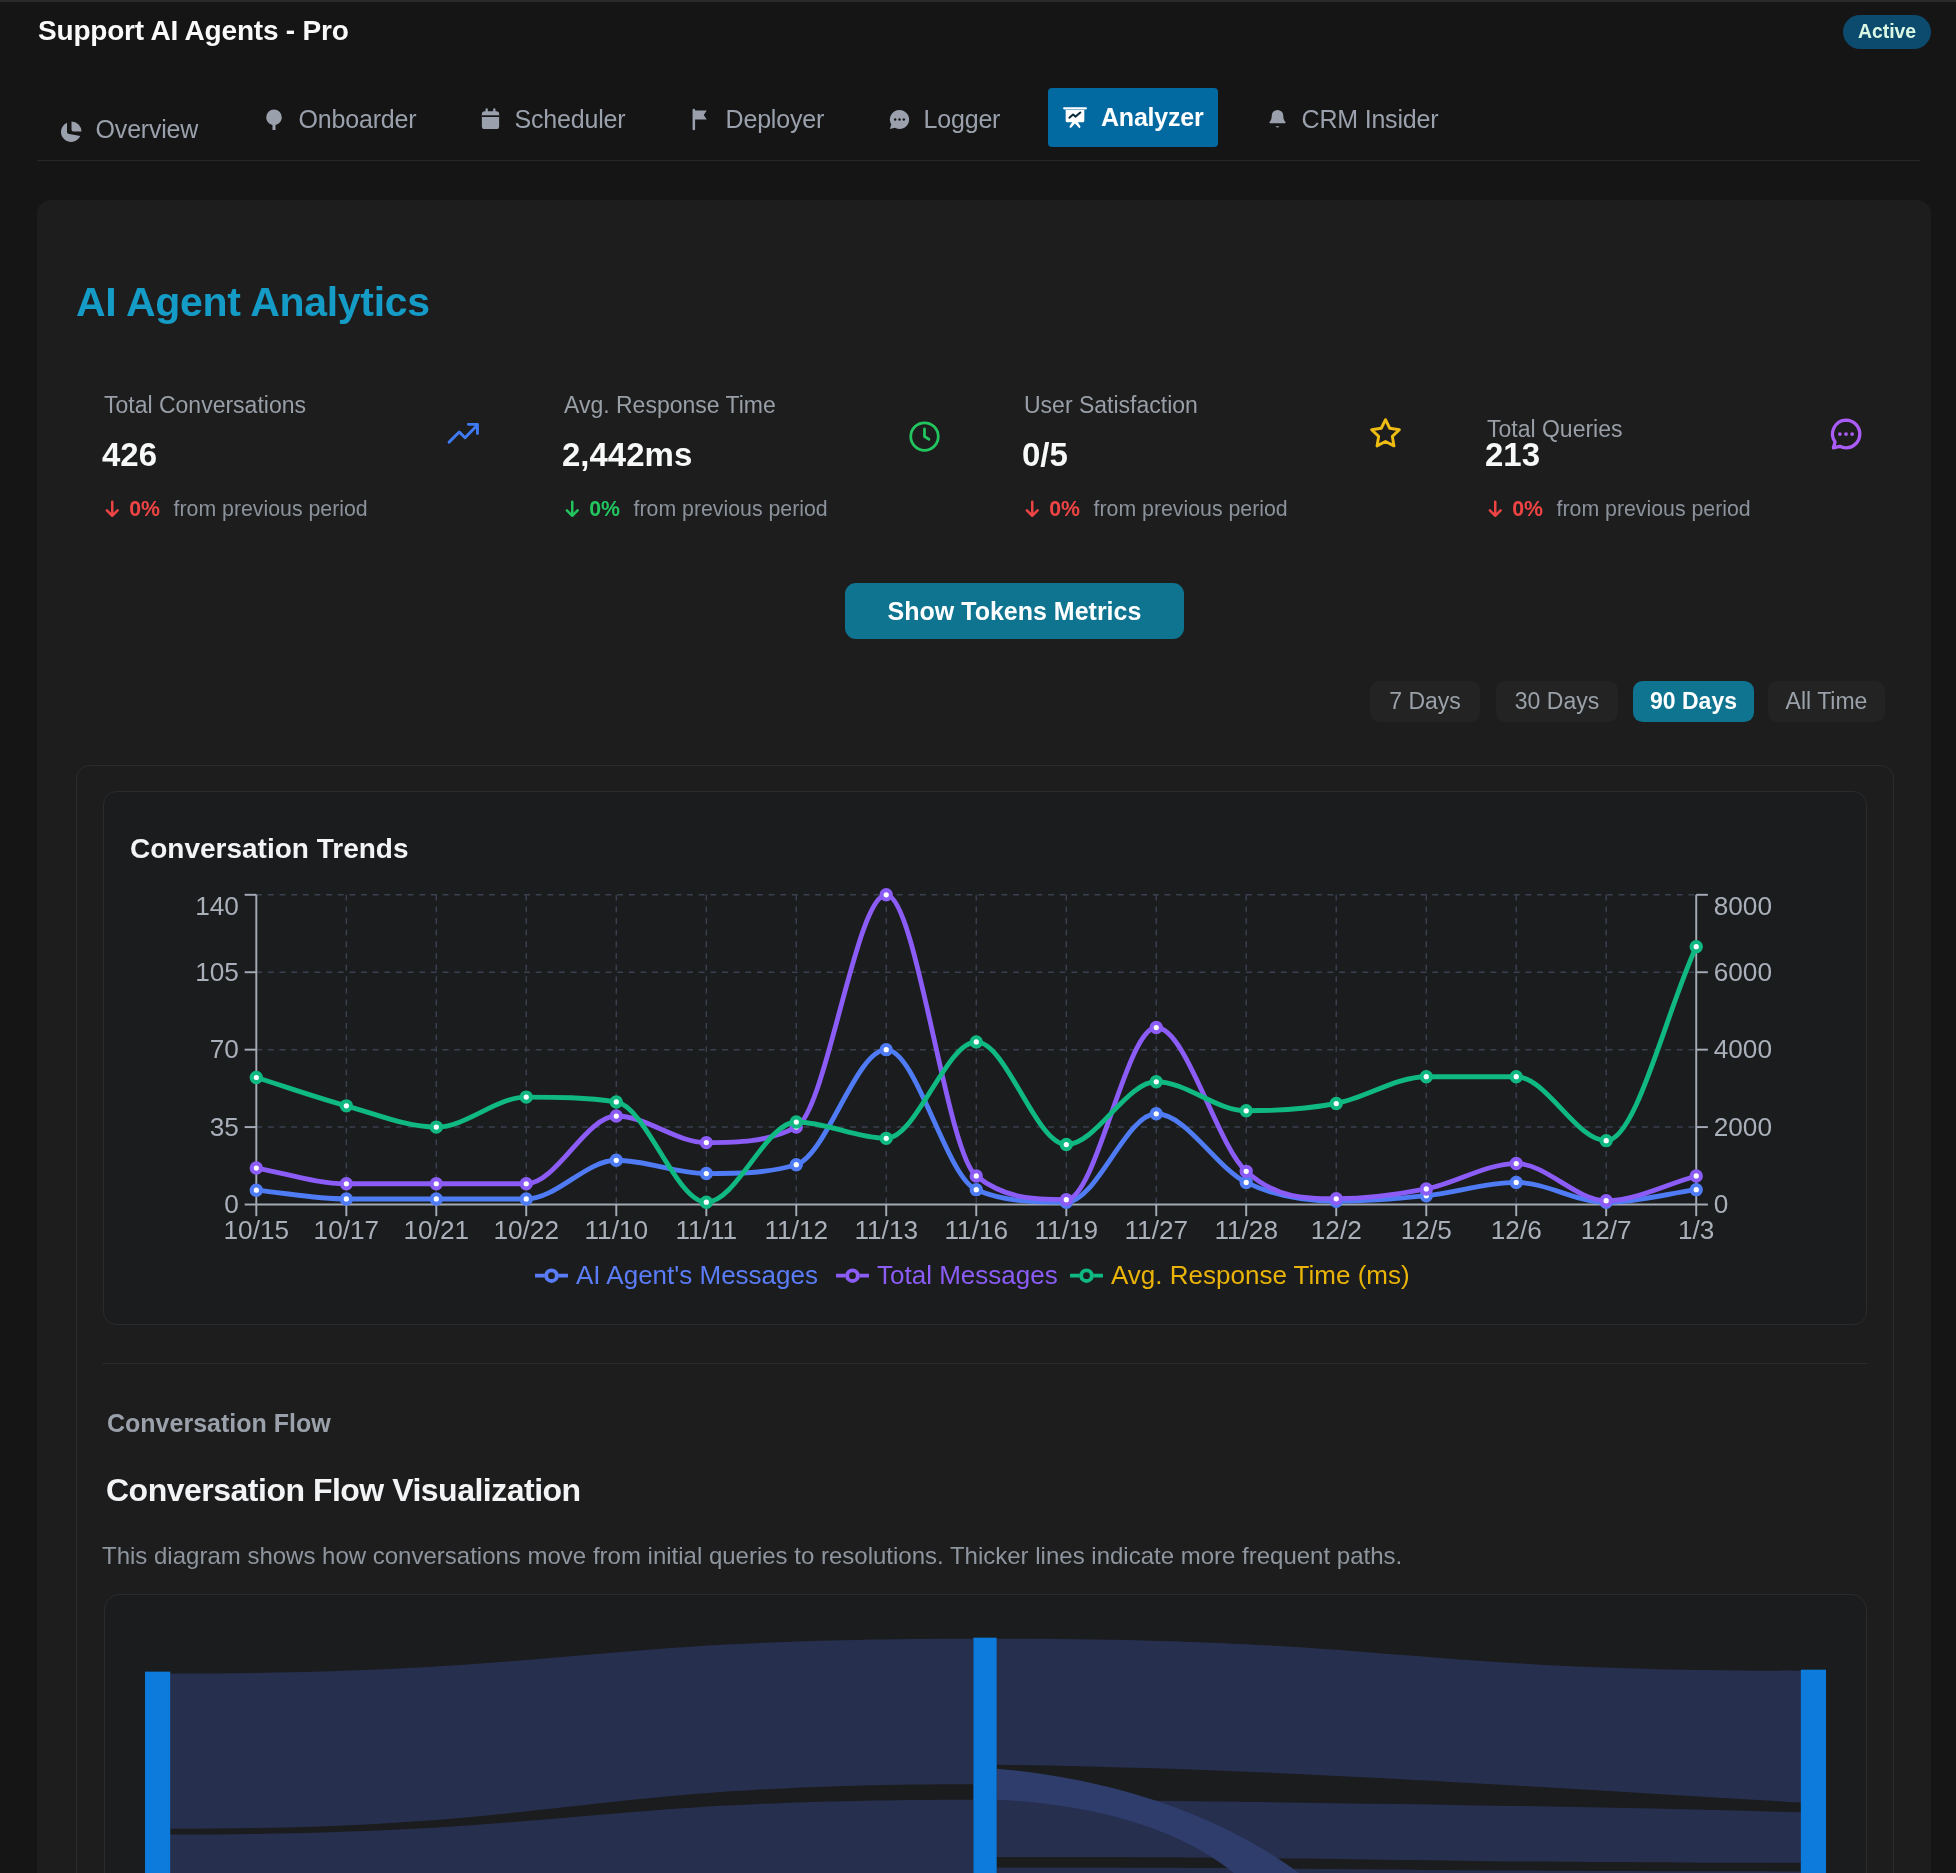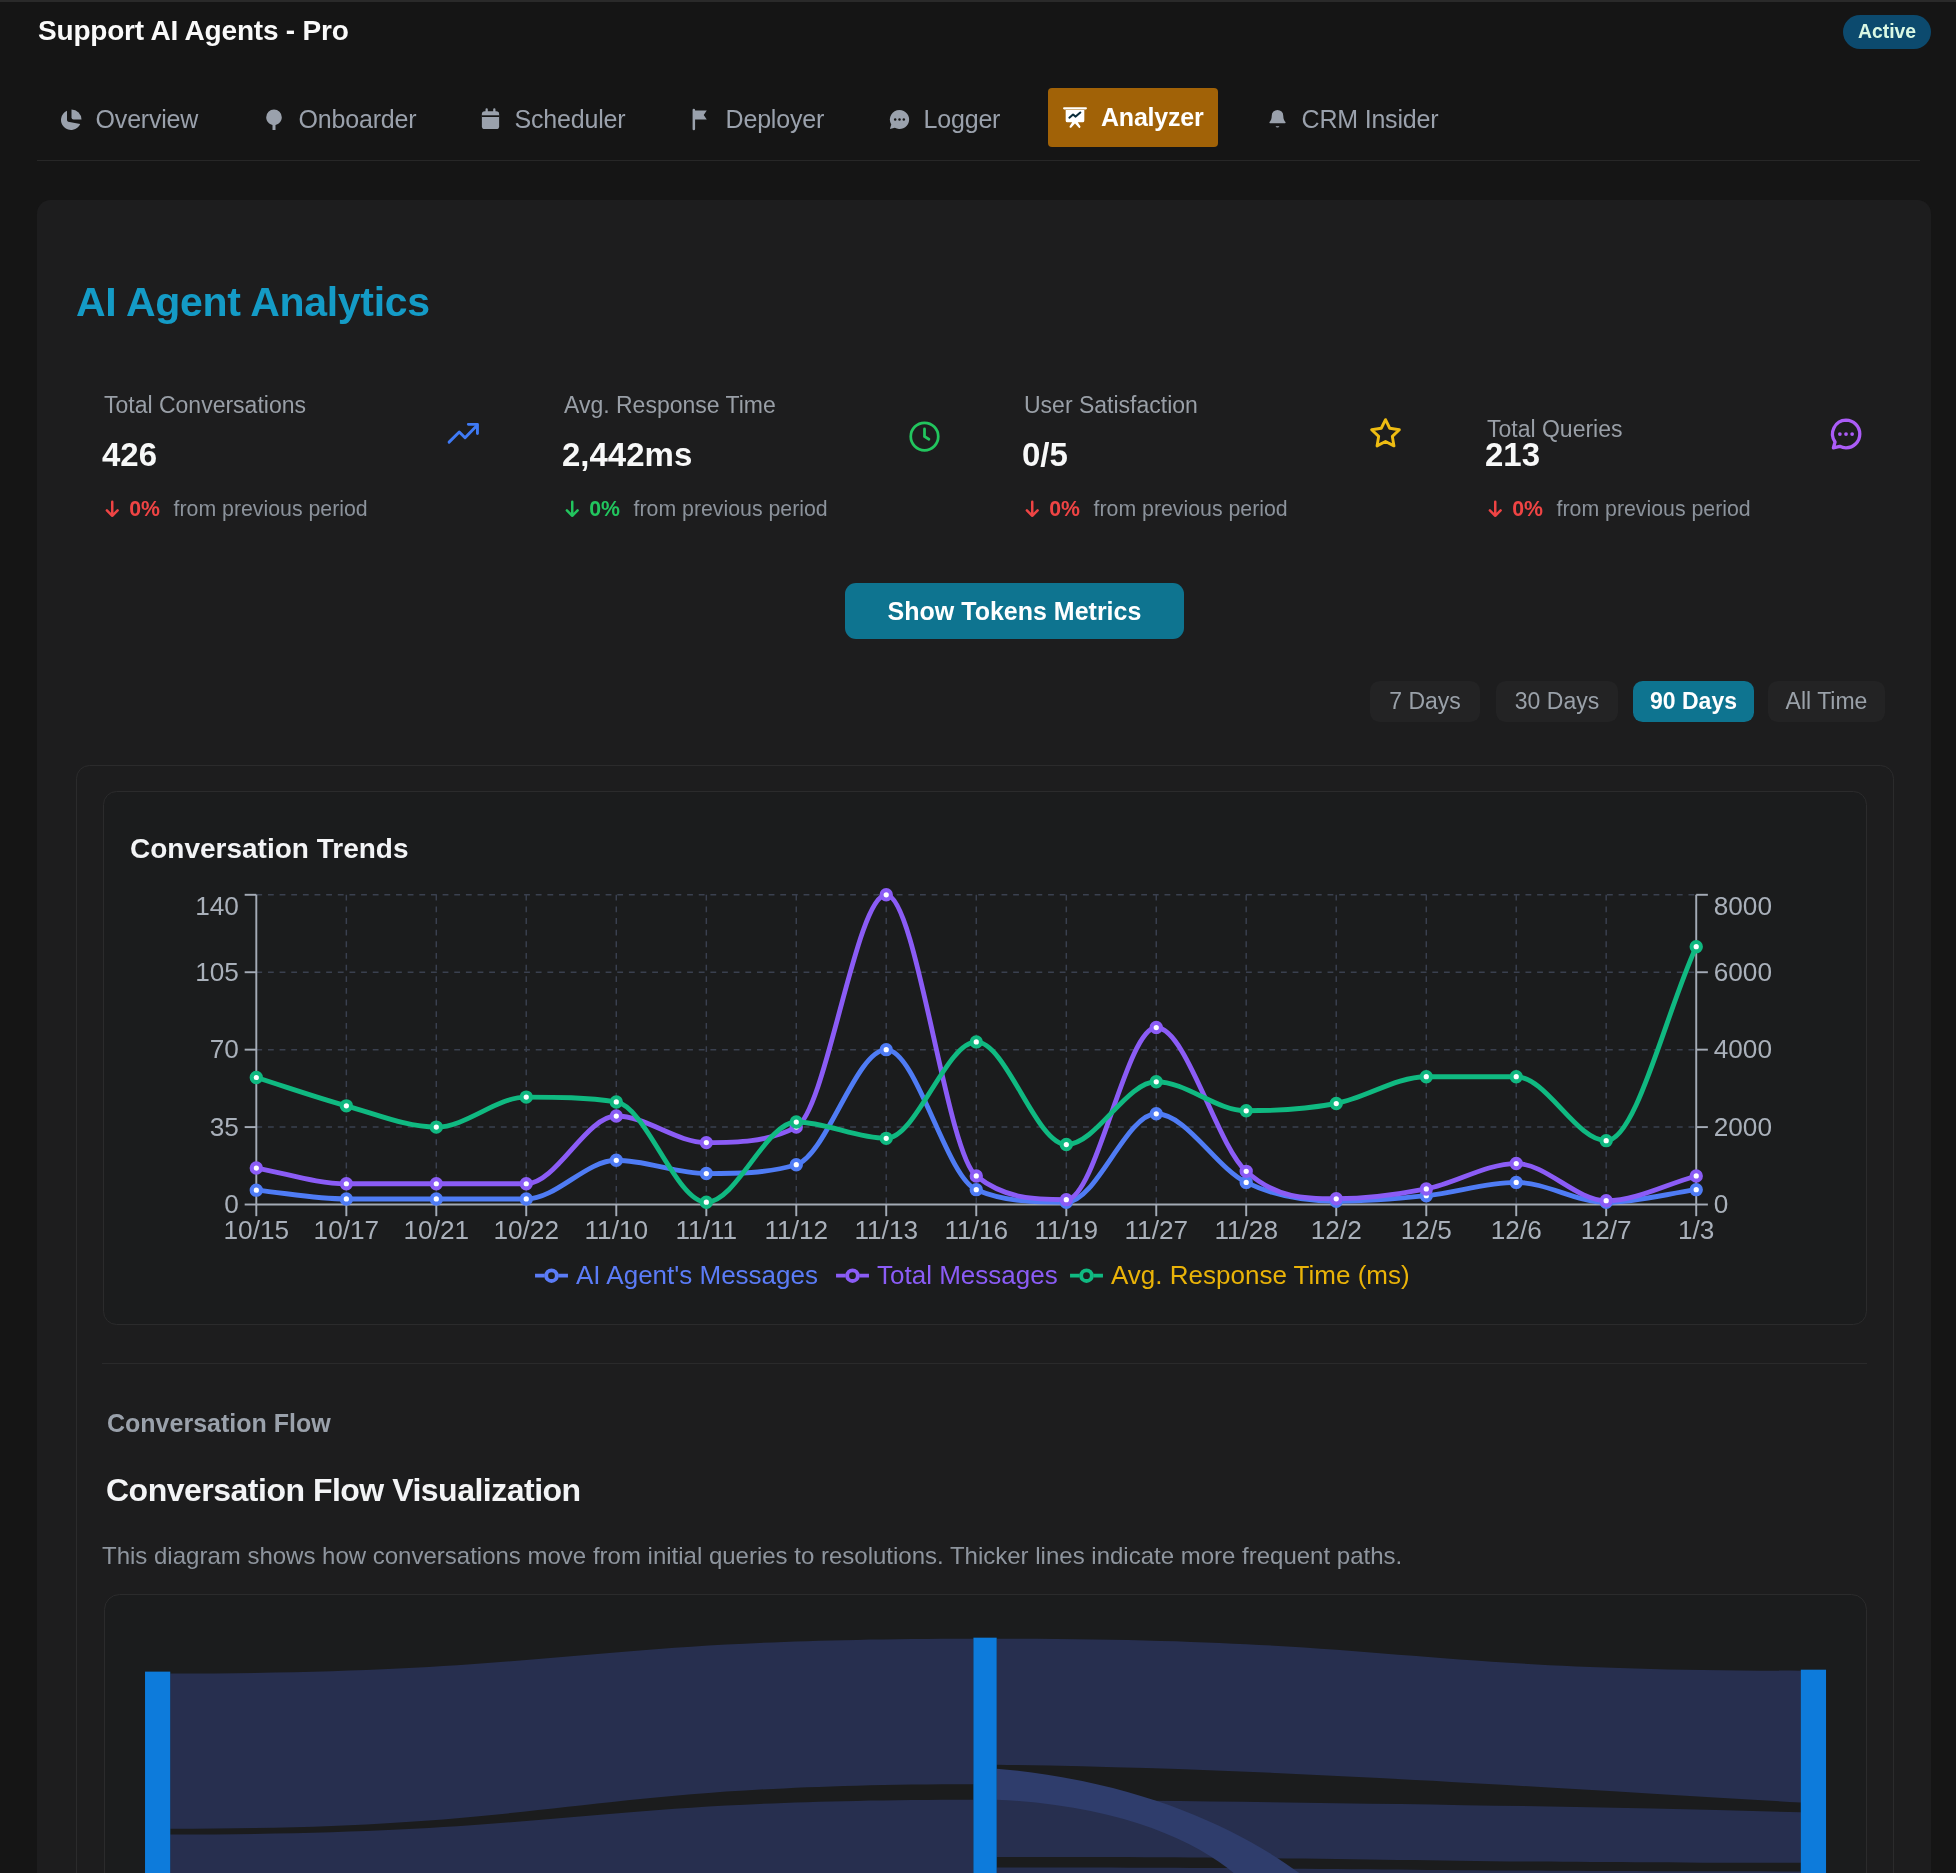--- a/index.html
+++ b/index.html
@@ -3,21 +3,21 @@
 <meta charset="utf-8">
 <style>
 * { margin:0; padding:0; box-sizing:border-box; }
 html,body { width:1956px; height:1874px; background:#151515; font-family:"Liberation Sans", sans-serif; overflow:hidden; position:relative; }
 .abs { position:absolute; }
 #topline { left:0; top:0; width:1956px; height:1.9px; background:#2a2a2a; }
 #h1 { left:38px; top:14.6px; font-size:28px; font-weight:bold; color:#fafafa; letter-spacing:-0.2px; }
 #badge { left:1843px; top:14.6px; width:88px; height:34px; border-radius:17.5px; background:#0c4a6e; color:#daf8e4; font-size:19.4px; font-weight:600; display:flex; align-items:center; justify-content:center; }
 .tab { top:95px; height:49px; display:flex; align-items:center; gap:12.6px; color:#9aa1ac; font-size:25px; font-weight:500; letter-spacing:-0.2px; }
 .tab svg { flex:0 0 auto; }
-#tab-active { left:1048px; top:88px; width:170px; height:59px; background:#a16207; border-radius:4px; display:flex; align-items:center; justify-content:center; gap:12.6px; color:#fff; font-size:25px; font-weight:bold; letter-spacing:-0.2px; }
+#tab-active { left:1048px; top:88px; width:170px; height:59px; background:#0369a1; border-radius:4px; display:flex; align-items:center; justify-content:center; gap:12.6px; color:#fff; font-size:25px; font-weight:bold; letter-spacing:-0.2px; }
 #navline { left:37px; top:160px; width:1883px; height:1px; background:#272727; }
 #panel { left:37px; top:200px; width:1894px; height:1708px; background:#1d1d1e; border-radius:13.6px; }
 #bigtitle { left:76px; top:279px; font-size:41px; font-weight:bold; color:#149bc6; letter-spacing:-0.3px; }
 .statlabel { font-size:23px; color:#999fa7; font-weight:400; }
 .statvalue { font-size:33px; font-weight:bold; color:#f7f8f8; }
 .statdelta { font-size:21.3px; color:#8b929b; display:flex; align-items:center; }
 .statdelta .red { color:#ef4444; }
 .statdelta .green { color:#22c55e; }
 .statdelta .pct { font-weight:600; margin-right:13.6px; }
 .staticon { top:420px; }
@@ -33,21 +33,21 @@
 #flowtitle { left:106px; top:1472px; font-size:32px; font-weight:bold; color:#f3f4f6; letter-spacing:-0.5px; }
 #flowdesc { left:102px; top:1542px; font-size:24px; color:#8e959e; }
 #sankeycard { left:104px; top:1594px; width:1763px; height:388px; border:1px solid #2b2b2c; border-radius:15.5px; background:#1b1c1d; overflow:hidden; }
 </style>
 </head>
 <body>
 <div id="topline" class="abs"></div>
 <div id="h1" class="abs">Support AI Agents - Pro</div>
 <div id="badge" class="abs">Active</div>
 
-<div class="abs tab" style="left:59px;">
+<div class="abs tab" style="left:59px;align-items:flex-end;">
     <svg width="24" height="24" viewBox="0 0 24 24" fill="#9aa1ac">
       <path d="M21.21 15.89A10 10 0 1 1 8 2.83v9.17a2 2 0 0 0 1.17 1.82z"></path>
       <path d="M22.5 11.5A10 10 0 0 0 12.5 1.5v8a2 2 0 0 0 2 2z"></path>
     </svg>
     <span>Overview</span>
   </div>
 <div class="abs tab" style="left:262px;">
     <svg width="24" height="24" viewBox="0 0 24 24" fill="#9aa1ac">
       <path d="M12 1.5a7.8 7.8 0 0 0-7.8 7.8c0 3.9 2.9 7.1 6.3 7.7V22h3v-5c3.4-.6 6.3-3.8 6.3-7.7A7.8 7.8 0 0 0 12 1.5z"></path>
     </svg>

